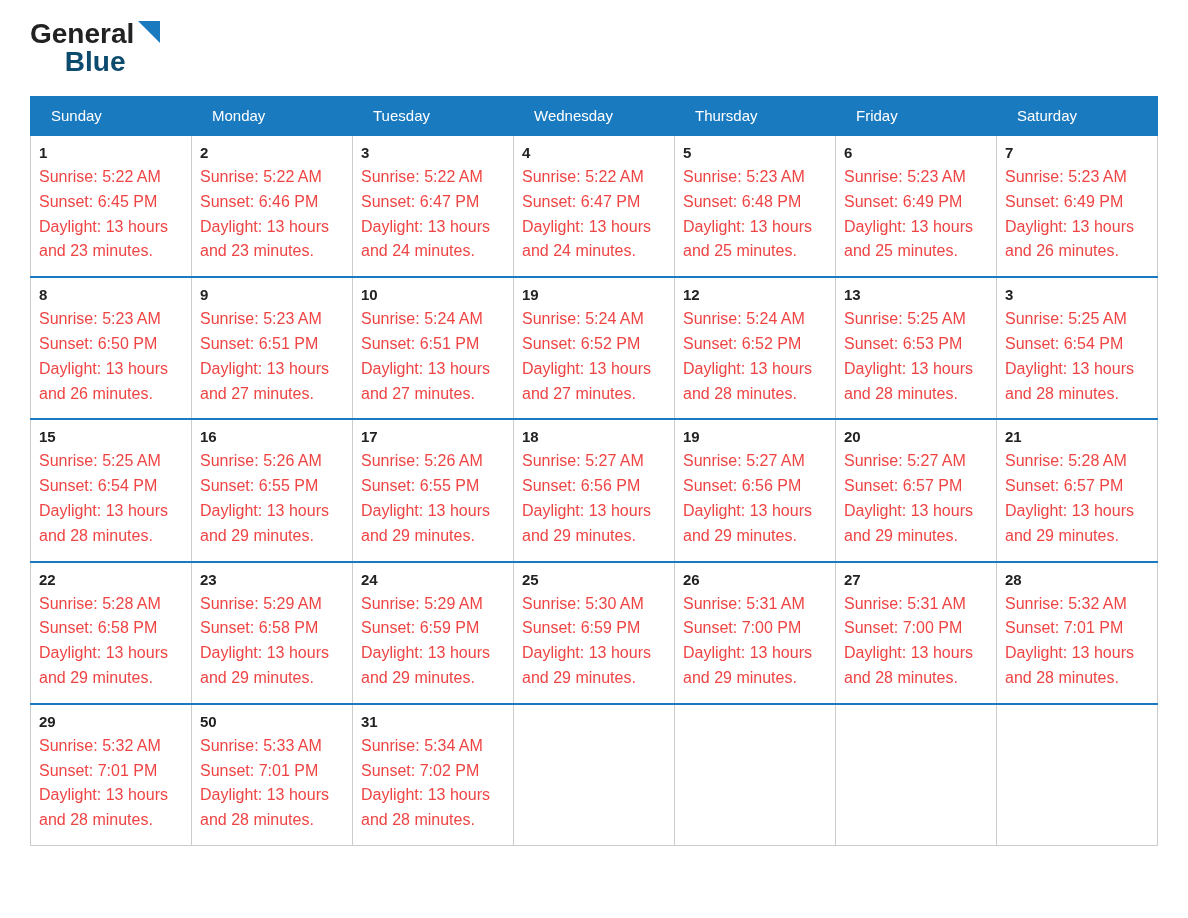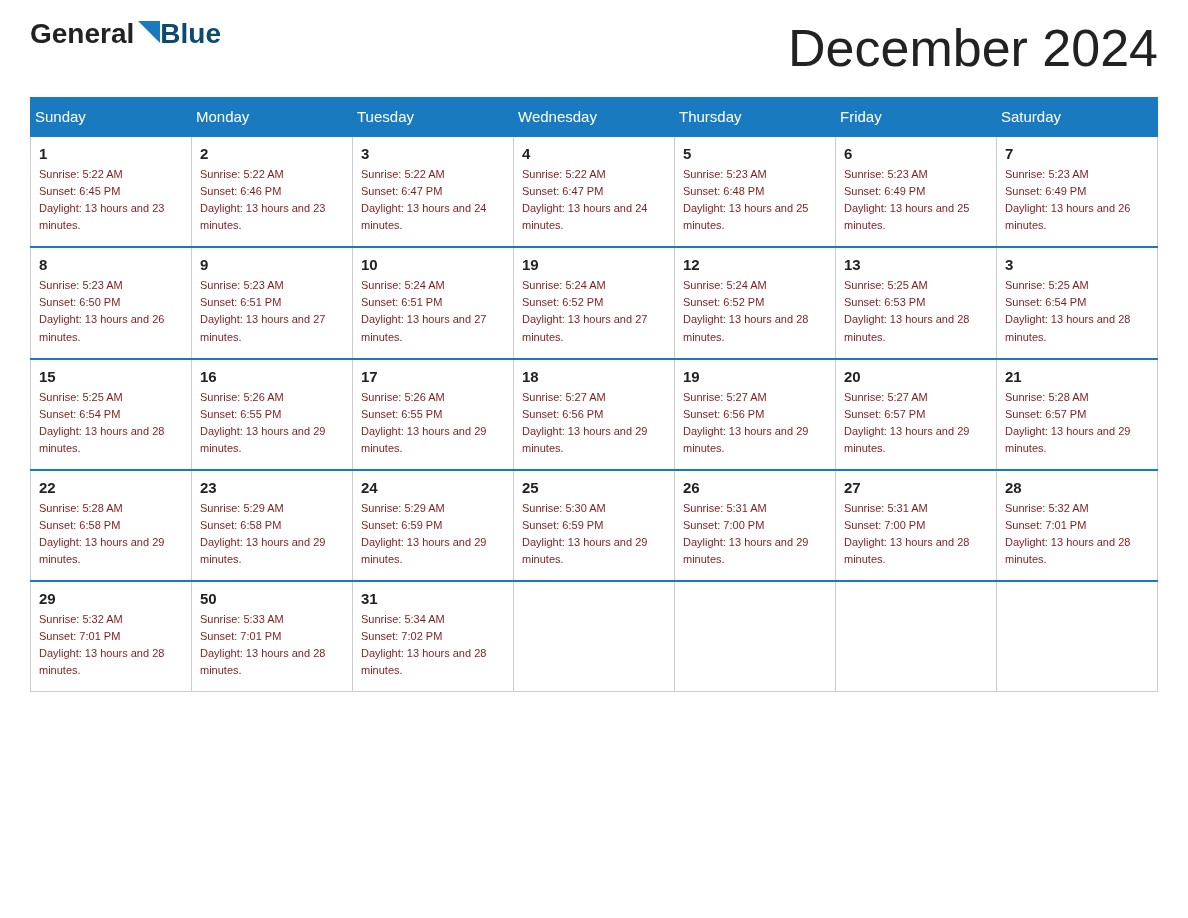--- a/index.html
+++ b/index.html
@@ -12,21 +12,21 @@
       padding: 20px 30px 30px 30px;
     }
     .header {
       display: flex;
       justify-content: space-between;
       align-items: flex-start;
       margin-bottom: 20px;
     }
     .logo {
       display: flex;
-      flex-direction: row;
+      flex-direction: column;
       align-items: center;
     }
     .logo-general {
       font-size: 28px;
       font-weight: bold;
       color: #222;
       line-height: 1;
     }
     .logo-blue {
       font-size: 28px;
@@ -49,21 +49,21 @@
       color: #444;
     }
     table {
       width: 100%;
       border-collapse: collapse;
       font-size: 13.5px;
     }
     thead tr th {
       background-color: #1a7abf;
       color: #fff;
-      padding: 10px 4px;
+      padding: 10px 20px;
       text-align: left;
       font-weight: normal;
       font-size: 15px;
       border: 1px solid #1a7abf;
     }
     tbody tr td {
       vertical-align: top;
       padding: 8px 8px 12px 8px;
       border: 1px solid #ccc;
       width: calc(100% / 7);
@@ -72,22 +72,22 @@
     tbody tr {
       border-top: 2px solid #1a7abf;
     }
     .day-num {
       font-size: 15px;
       font-weight: bold;
       color: #222;
       margin-bottom: 4px;
     }
     .day-info {
-      font-size: 11px;
-      color: #7f1d1d;
+      font-size: 16px;
+      color: #ef4444;
       line-height: 1.55;
     }
     td.empty {
       background: #fff;
     }
   </style>
 </head>
 <body>
 
 <div class="header">
@@ -96,21 +96,20 @@
       <span class="logo-general">General</span>
       <span style="display:inline-block;margin-left:4px;">
         <svg width="22" height="22" viewBox="0 0 22 22">
           <polygon points="0,0 22,0 22,22" fill="#1a7abf"></polygon>
         </svg>
       </span>
     </div>
     <span class="logo-blue">Blue</span>
   </div>
   <div class="title-block">
-    <h1>December 2024</h1>
   </div>
 </div>
 
 <table>
   <thead>
     <tr>
     <th>Sunday</th>
         <th>Monday</th>
         <th>Tuesday</th>
         <th>Wednesday</th>

